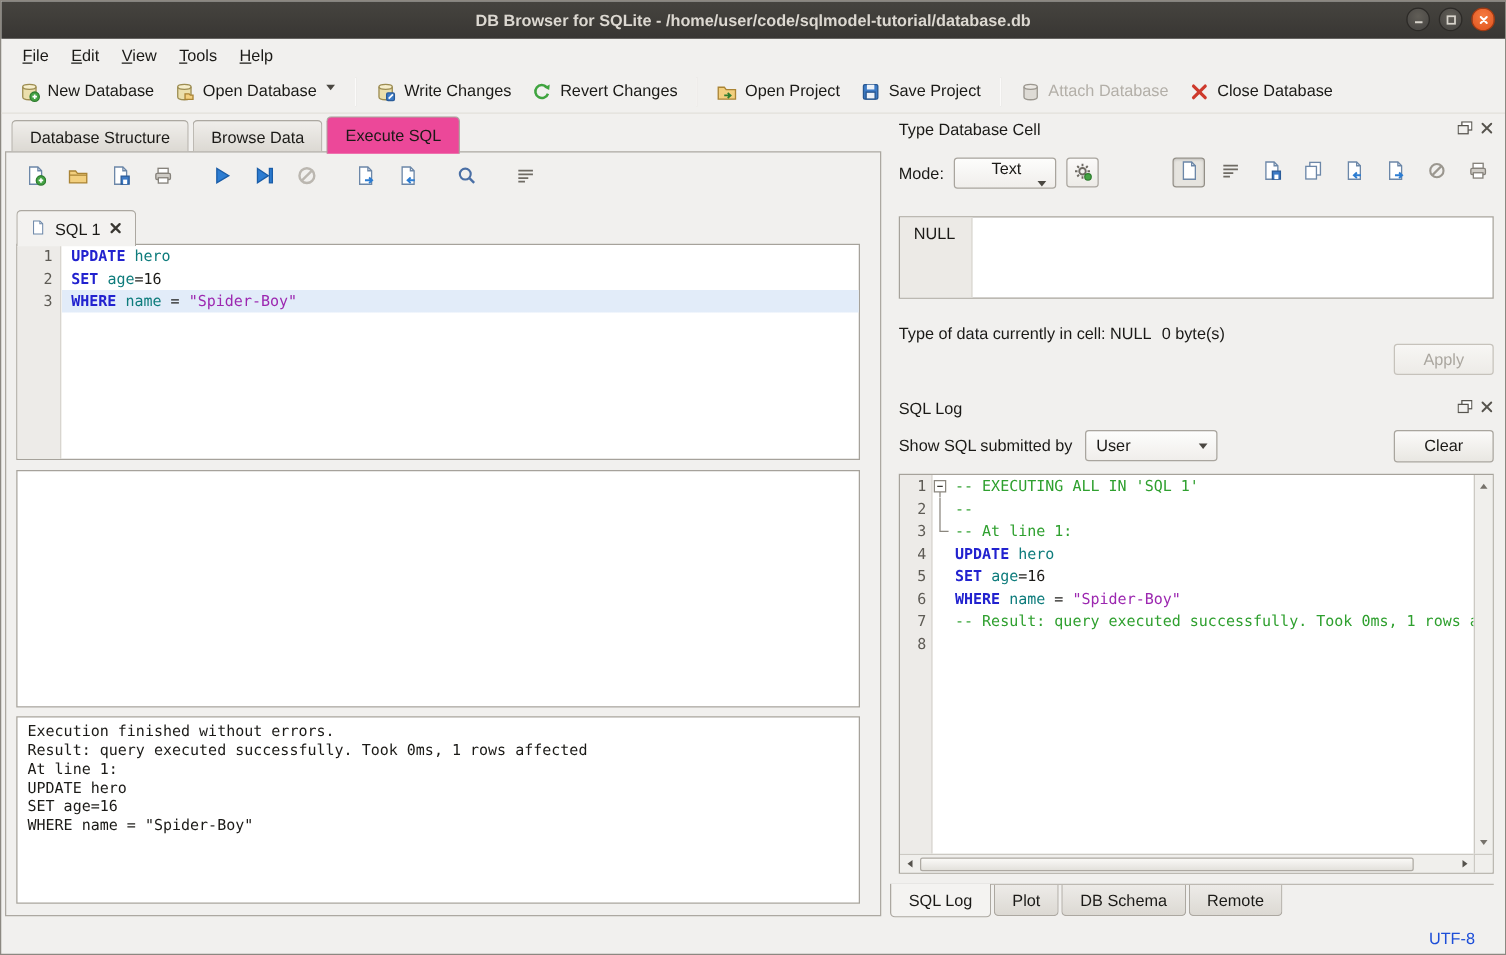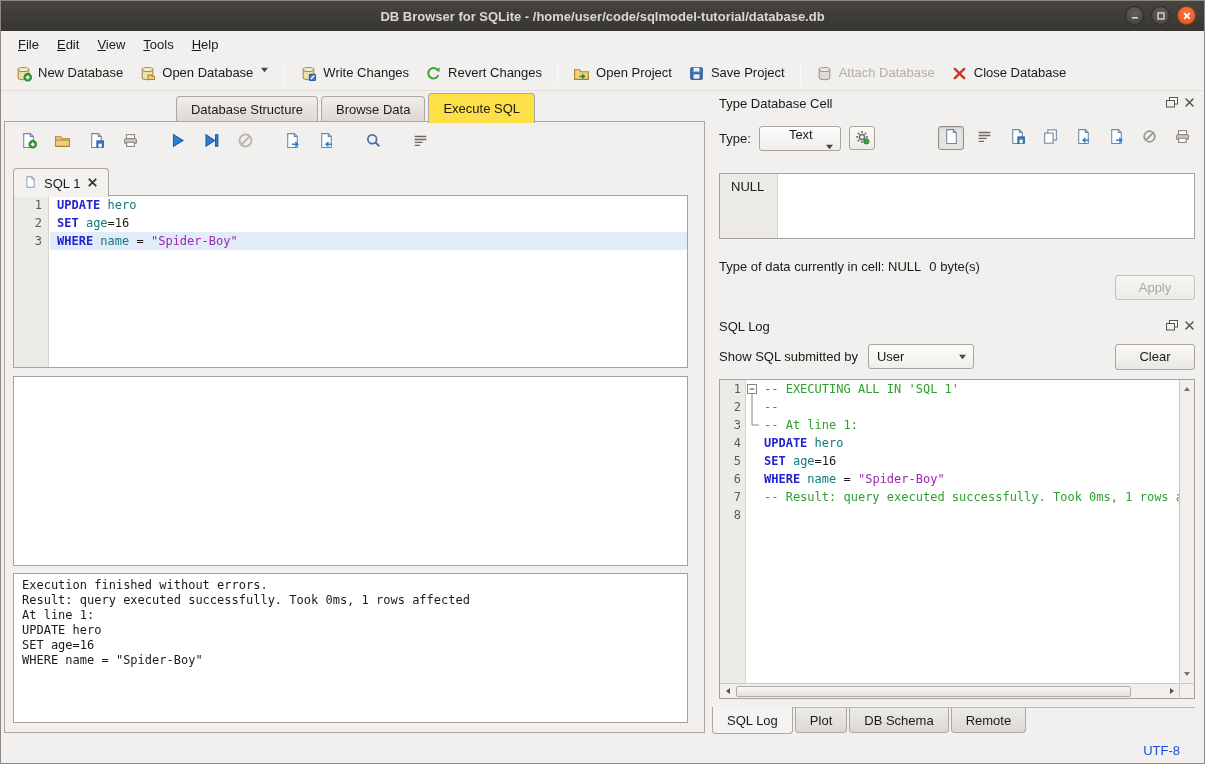--- a/index.html
+++ b/index.html
@@ -18,23 +18,23 @@
   .menu-item { padding:3px 9px; border-radius:2px; }
   .toolbar { height:34px; display:flex; align-items:center; padding-left:6px; border-bottom:1px solid #E2DFDA; }
   .tb-btn { display:flex; align-items:flex-start; gap:6px; padding:4px 8px; border-radius:3px; white-space:nowrap; }
   .tb-btn.disabled { color:#B3AFA8; }
   .tb-icon { display:flex; }
   .tb-sep { width:1px; align-self:stretch; margin:5px 7px; background:#CFCCC6; border-right:1px solid #FBFAF9; }
   .dd-arrow { display:flex; margin-left:1px; }
 
   
   .left-panel { position:absolute; left:0; top:90px; width:707px; bottom:26px; }
-  .main-tabs { position:absolute; top:0; left:3px; right:3px; height:31px; display:flex; align-items:flex-end; padding-left:5px; z-index:3;justify-content:center; }
+  .main-tabs { position:absolute; top:0; left:3px; right:3px; height:31px; display:flex; align-items:flex-end; padding-left:5px; z-index:3; }
   .tab { height:25px; display:flex; align-items:center; padding:0 14px; background:linear-gradient(#F0EEEB,#DCD9D3); border:1px solid #ACA8A1; border-bottom:none; border-radius:4px 4px 0 0; margin-right:3px; margin-bottom:1px; }
-  .tab.active { height:30px; background:#fde047; margin-bottom:-1px; z-index:4; }
+  .tab.active { height:30px; background:#ec4899; margin-bottom:-1px; z-index:4; }
   .left-pane { position:absolute; left:3px; right:3px; top:30px; bottom:4px; background:#F1F0EE; border:1px solid #ACA8A1; }
 
   .sql-toolbar { position:absolute; top:7px; left:10px; display:flex; gap:7px; align-items:center; }
   .icon-btn { width:27px; height:26px; display:grid; place-items:center; border-radius:3px; }
   .icon-btn.grp { margin-left:13px; }
   .icon-btn.small { width:26px; height:24px; }
   .icon-btn.framed { border:1px solid #A9A59E; background:linear-gradient(#FBFAF9,#EDEBE7); }
   .icon-btn.pressed { border:1px solid #938F87; background:#E6E4DF; box-shadow:inset 0 1px 2px rgba(0,0,0,.14); }
 
   .sqltab-bar { position:absolute; top:44px; left:8px; right:16px; height:30px; display:flex; align-items:flex-end; z-index:2; }
@@ -352,21 +352,21 @@
               <rect x="3.5" y="0.5" width="8" height="6.5" fill="#FFF" stroke="#56534D"></rect>
               <rect x="0.5" y="3.5" width="8" height="6.5" fill="#F1F0EE" stroke="#56534D"></rect>
             </svg></span>
         <span><svg width="11" height="11" viewBox="0 0 11 11">
               <path d="M2 2l7 7M9 2L2 9" stroke="#56534D" stroke-width="1.5" stroke-linecap="round"></path>
             </svg></span>
       </span>
     </div>
 
     <div class="mode-row">
-      <span>Type:</span>
+      <span>Mode:</span>
       <div class="combo" id="mode-combo">
         <span>Text</span>
         <span class="arr">
             <svg width="9" height="9" viewBox="0 0 9 9">
               <path d="M1 2.8h7L4.5 7.2z" fill="#4A4741"></path>
             </svg>
           </span>
       </div>
       <div class="icon-btn small framed">
         <span><svg width="16" height="16" viewBox="0 0 16 16">

